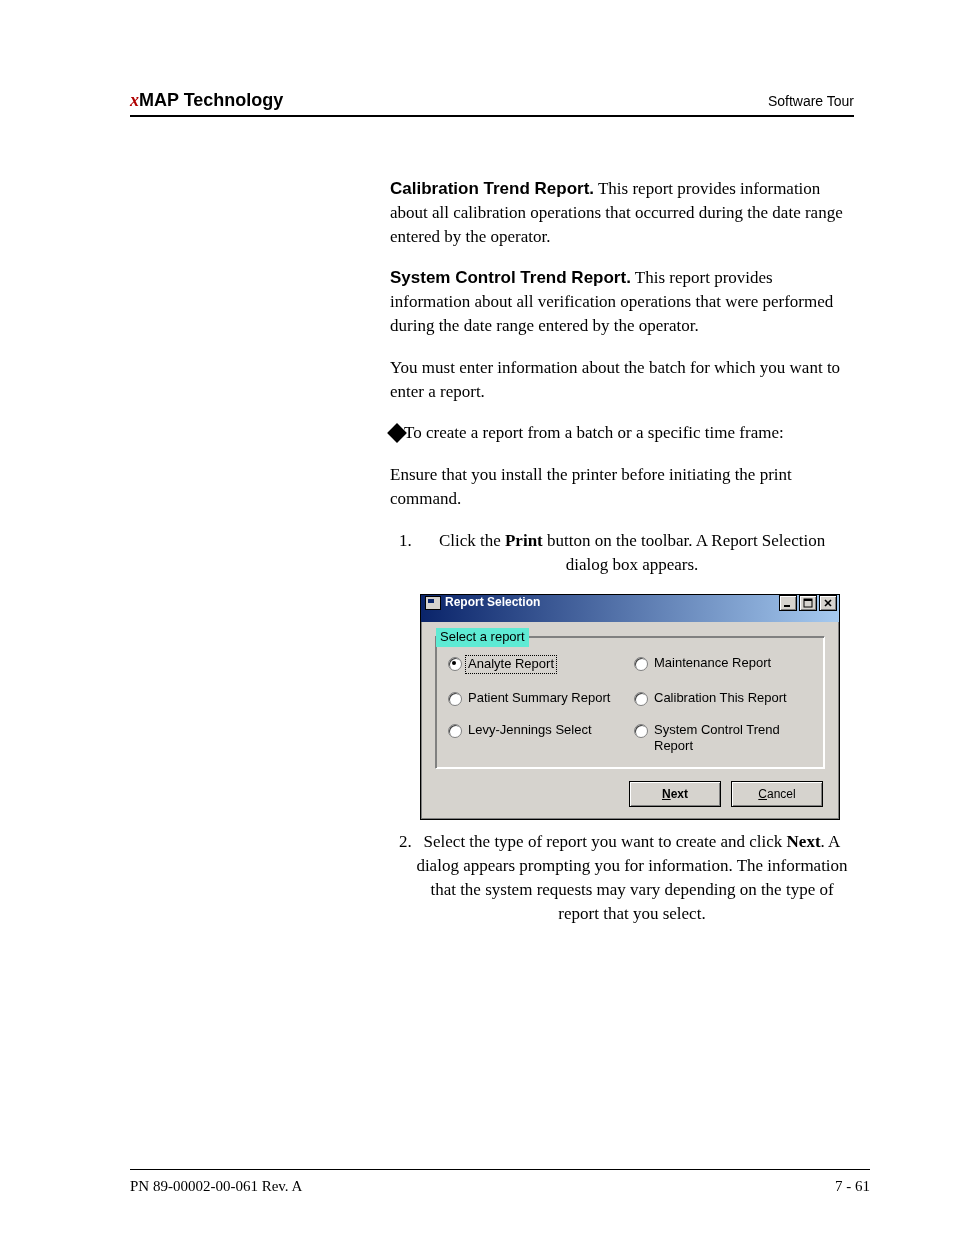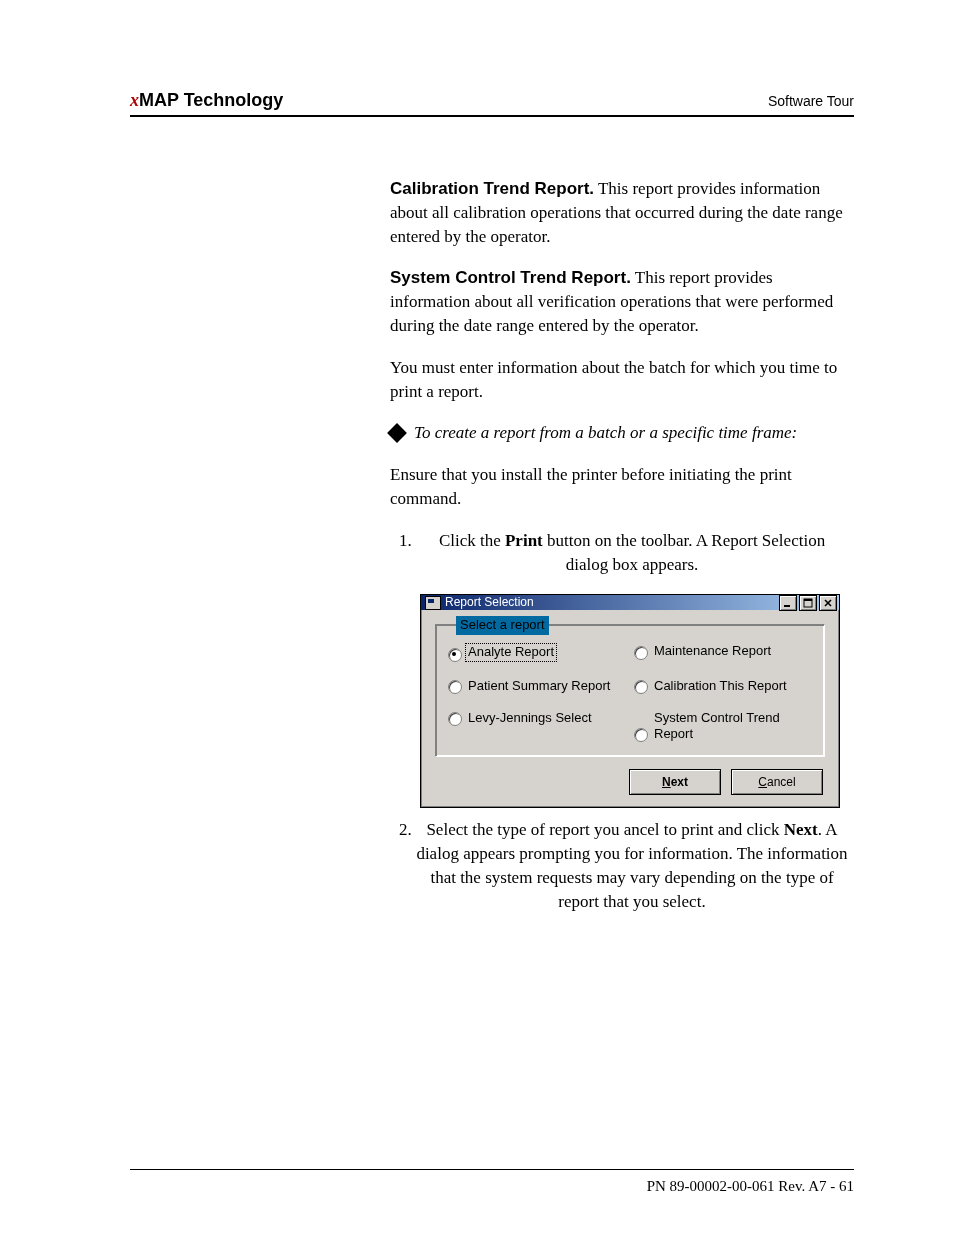--- a/index.html
+++ b/index.html
@@ -46,23 +46,21 @@
   .body-col p {
     margin: 0 0 18px 0;
   }
   .run-in {
     font-family: Arial, Helvetica, sans-serif;
     font-weight: bold;
   }
   .bullet-line {
     display: flex;
     align-items: center;
-    gap: 10px;
     margin: 6px 0 18px 0;
-    font-style: italic;
   }
   .diamond {
     width: 14px; height: 14px;
     background: #000;
     transform: rotate(45deg);
     flex: 0 0 14px;
   }
   ol.steps {
     margin: 0 6px 18px 0;
     padding-left: 26px;
@@ -91,22 +89,22 @@
     background: #d6d3ce;
     box-shadow: 0 0 0 1px #808080 inset;
     user-select: none;
   }
   .dlg-titlebar {
     height: 15px;
     background: linear-gradient(to right, #0a246a, #a6caf0);
     color: #fff;
     display: flex;
     align-items: center;
-    padding: 0 2px 0 4px;
-    font-weight: normal;
+    padding: 0 2px 12px 4px;
+    font-weight: bold;
     font-size: 12px;
   }
   .dlg-titlebar .app-icon {
     width: 14px; height: 12px;
     margin-right: 4px;
     background: #d6d3ce;
     border: 1px solid #000;
     position: relative;
   }
   .dlg-titlebar .app-icon::after{
@@ -136,35 +134,35 @@
     border-right-color:#fff;
     border-bottom-color:#fff;
     box-shadow: 1px 1px 0 #808080 inset, -1px -1px 0 #fff inset;
     position: relative;
     padding: 18px 12px 14px 12px;
     margin-bottom: 12px;
   }
   .groupbox-legend {
     position: absolute;
     top: -9px;
-    left: 20px;
-    background: #0369a1;
+    left: 0;
+    background: #5eead4;
     padding: 0 4px;
     font-size: 13px;
   }
   .radio-grid {
     display: grid;
     grid-template-columns: 1fr 1fr;
     column-gap: 8px;
     row-gap: 16px;
     align-items: start;
   }
   .radio-item {
     display: flex;
-    align-items: flex-end;
+    align-items: flex-start;
     gap: 6px;
     font-size: 13px;
     line-height: 1.25;
   }
   .radio {
     width: 12px; height: 12px;
     border-radius: 50%;
     background: #fff;
     border: 1px solid #808080;
     box-shadow: inset -1px -1px 0 #fff, inset 1px 1px 0 #404040;
@@ -199,26 +197,26 @@
     box-shadow: inset 1px 1px 0 #fff, inset -1px -1px 0 #808080;
     font-family: Tahoma, Arial, sans-serif;
     font-size: 12px;
     display: flex; align-items: center; justify-content: center;
     padding: 0 8px;
   }
   .btn .ul { text-decoration: underline; }
 
   .footer {
     position: absolute;
-    left: 130px; right: 100px;
+    left: 130px; right: 84px;
     bottom: 40px;
     border-top: 1px solid #000;
     padding-top: 8px;
     display: flex;
-    justify-content: flex-end;
+    justify-content: space-between;
     font-size: 15px;
   }
 </style>
 </head>
 <body>
 
 <div class="page">
 
   <div class="running-head">
     <div class="rh-left">
@@ -230,21 +228,21 @@
   <div class="body-col">
 
     <p>
       <span class="run-in">Calibration Trend Report.</span><span> This report provides information about all calibration operations that occurred during the date range entered by the operator.</span>
     </p>
 
     <p>
       <span class="run-in">System Control Trend Report.</span><span> This report provides information about all verification operations that were performed during the date range entered by the operator.</span>
     </p>
 
-    <p>You must enter information about the batch for which you time to print a report.</p>
+    <p>You must enter information about the batch for which you want to enter a report.</p>
 
     <div class="bullet-line">
       <div class="diamond"></div>
       <span>To create a report from a batch or a specific time frame:</span>
     </div>
 
     <p>Ensure that you install the printer before initiating the print command.</p>
 
     <ol class="steps">
       <li>
@@ -314,21 +312,21 @@
             <div class="btn">
               <span><span class="ul">C</span><span>ancel</span></span>
             </div>
           </div>
         </div>
       </div>
     </div>
 
     <ol class="steps" start="2">
       <li>
-        <span>Select the type of report you ancel to print and click </span><strong>Next</strong><span>. A dialog appears prompting you for information. The information that the system requests may vary depending on the type of report that you select.</span>
+        <span>Select the type of report you want to create and click </span><strong>Next</strong><span>. A dialog appears prompting you for information. The information that the system requests may vary depending on the type of report that you select.</span>
       </li>
     </ol>
 
   </div>
 
   <div class="footer">
     <span>PN 89-00002-00-061 Rev. A</span>
     <span>7 - 61</span>
   </div>
 

